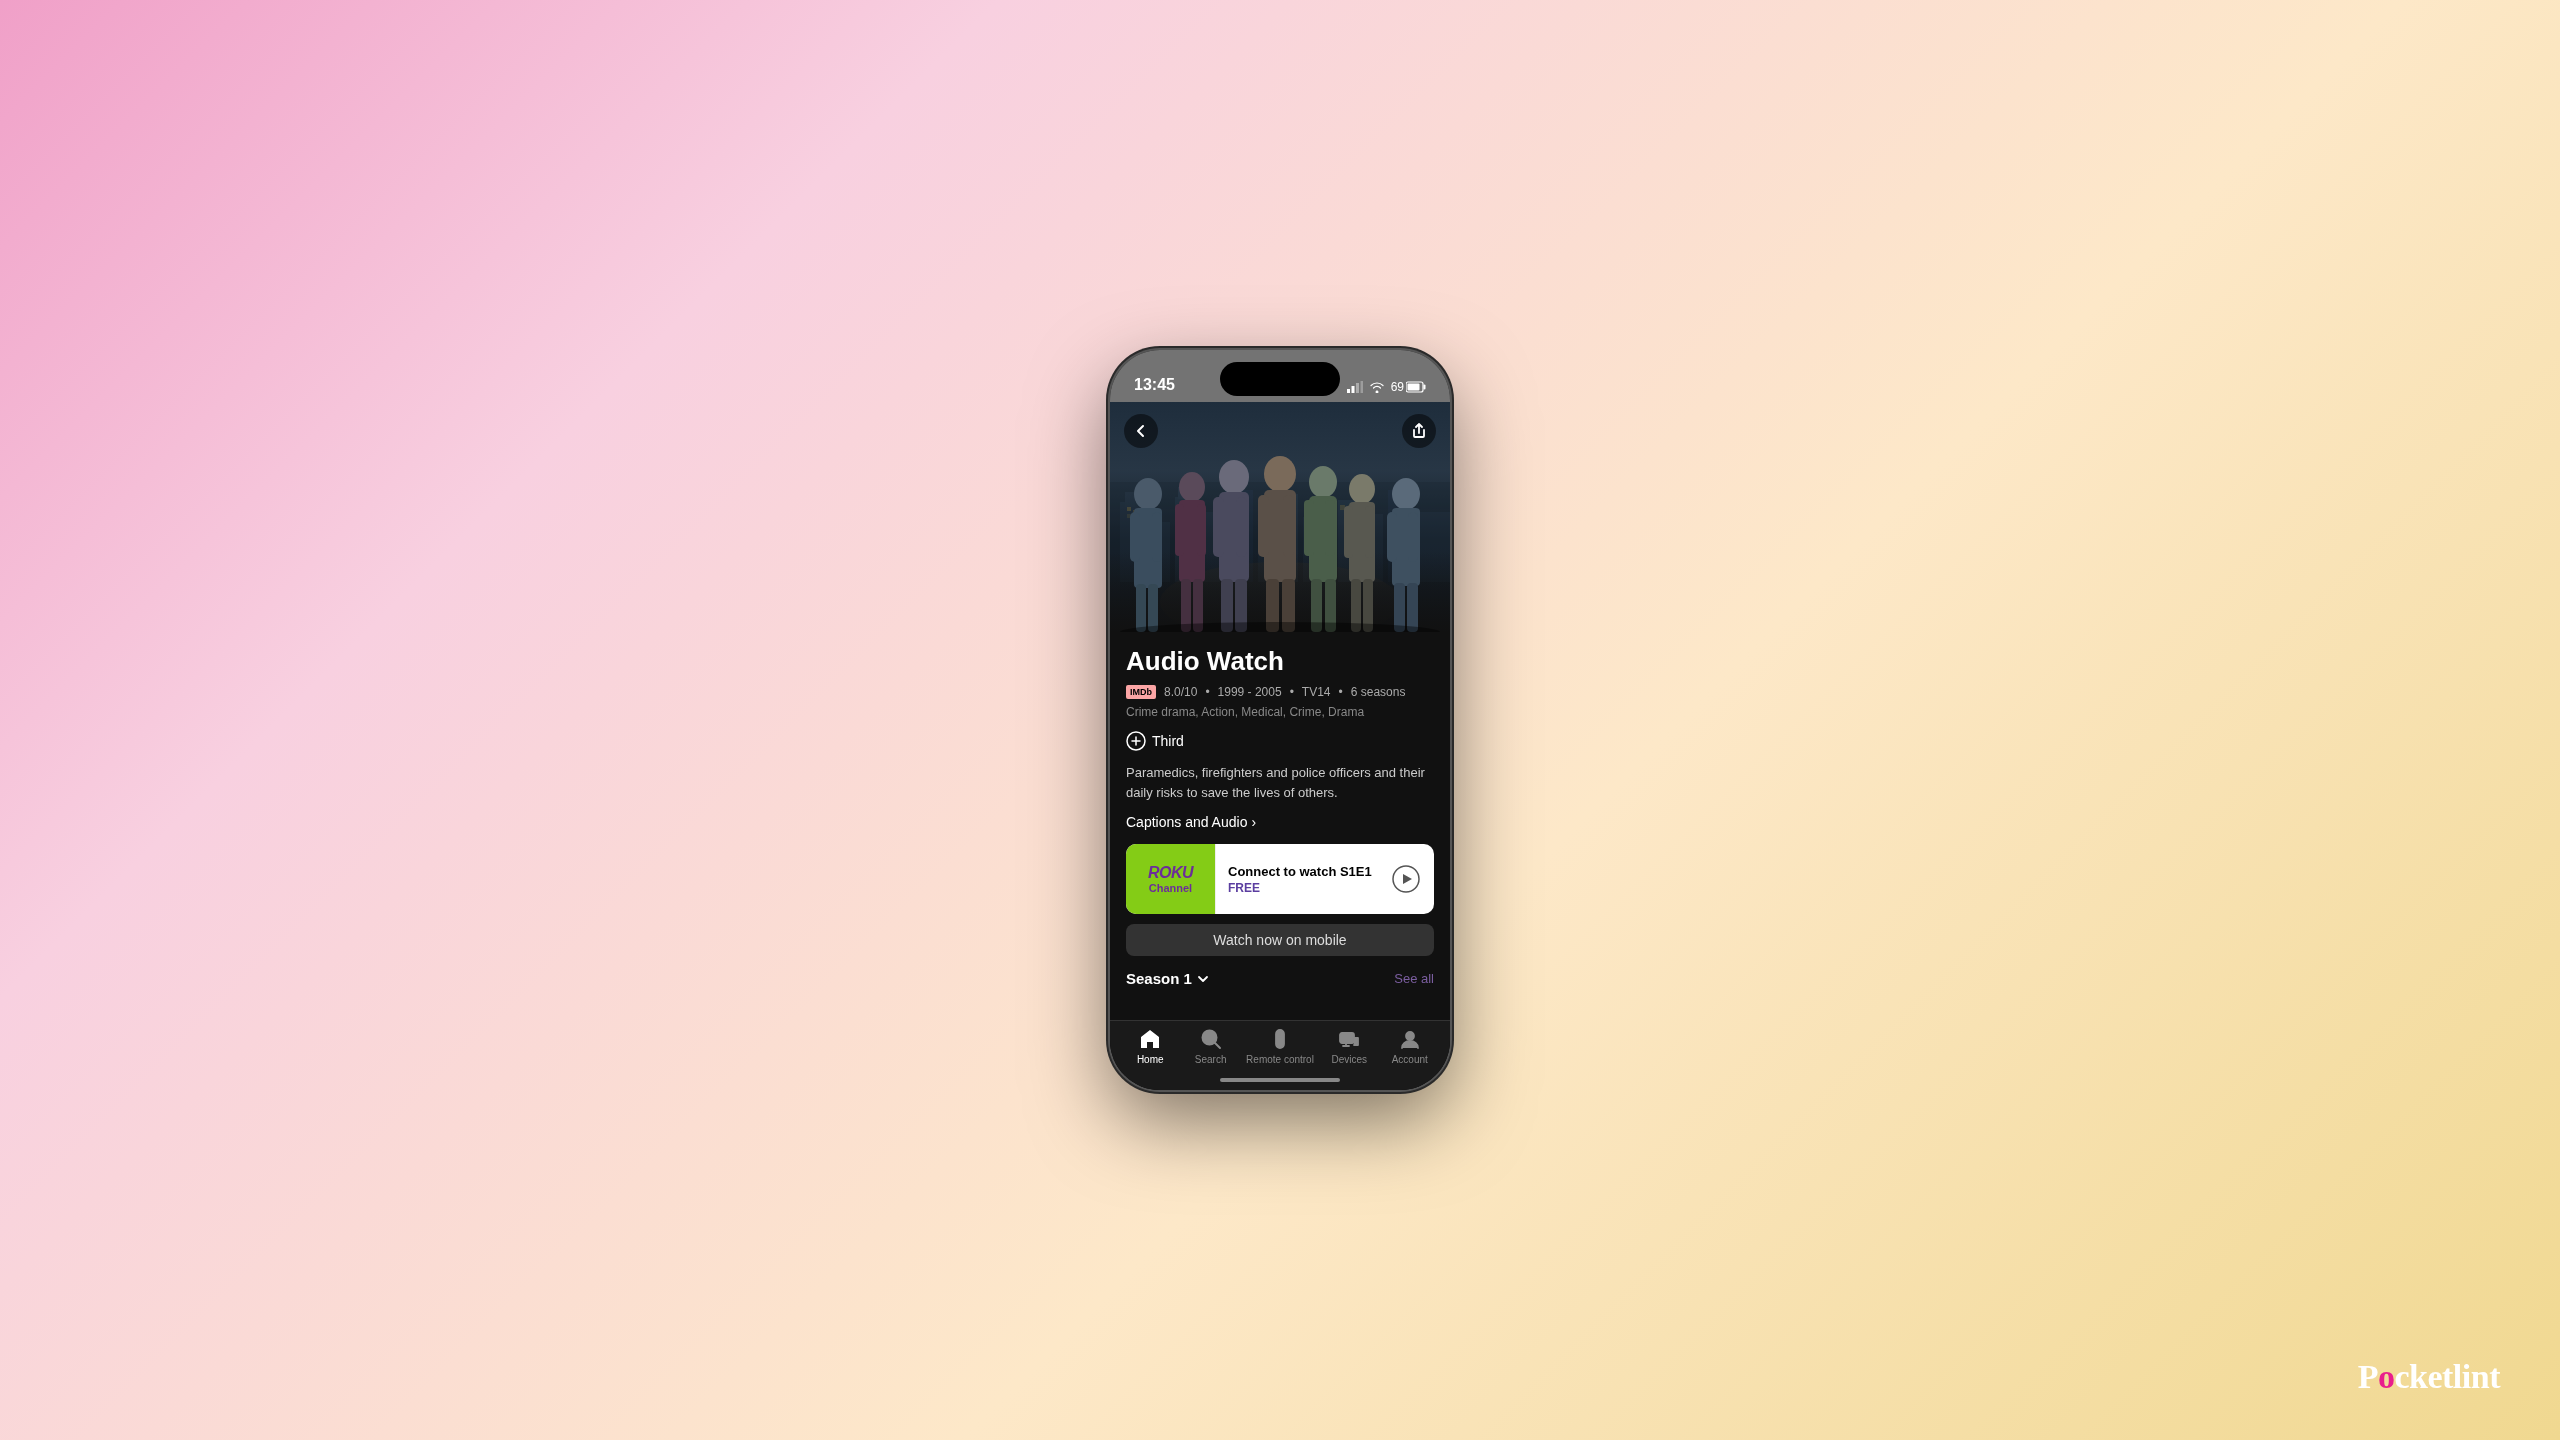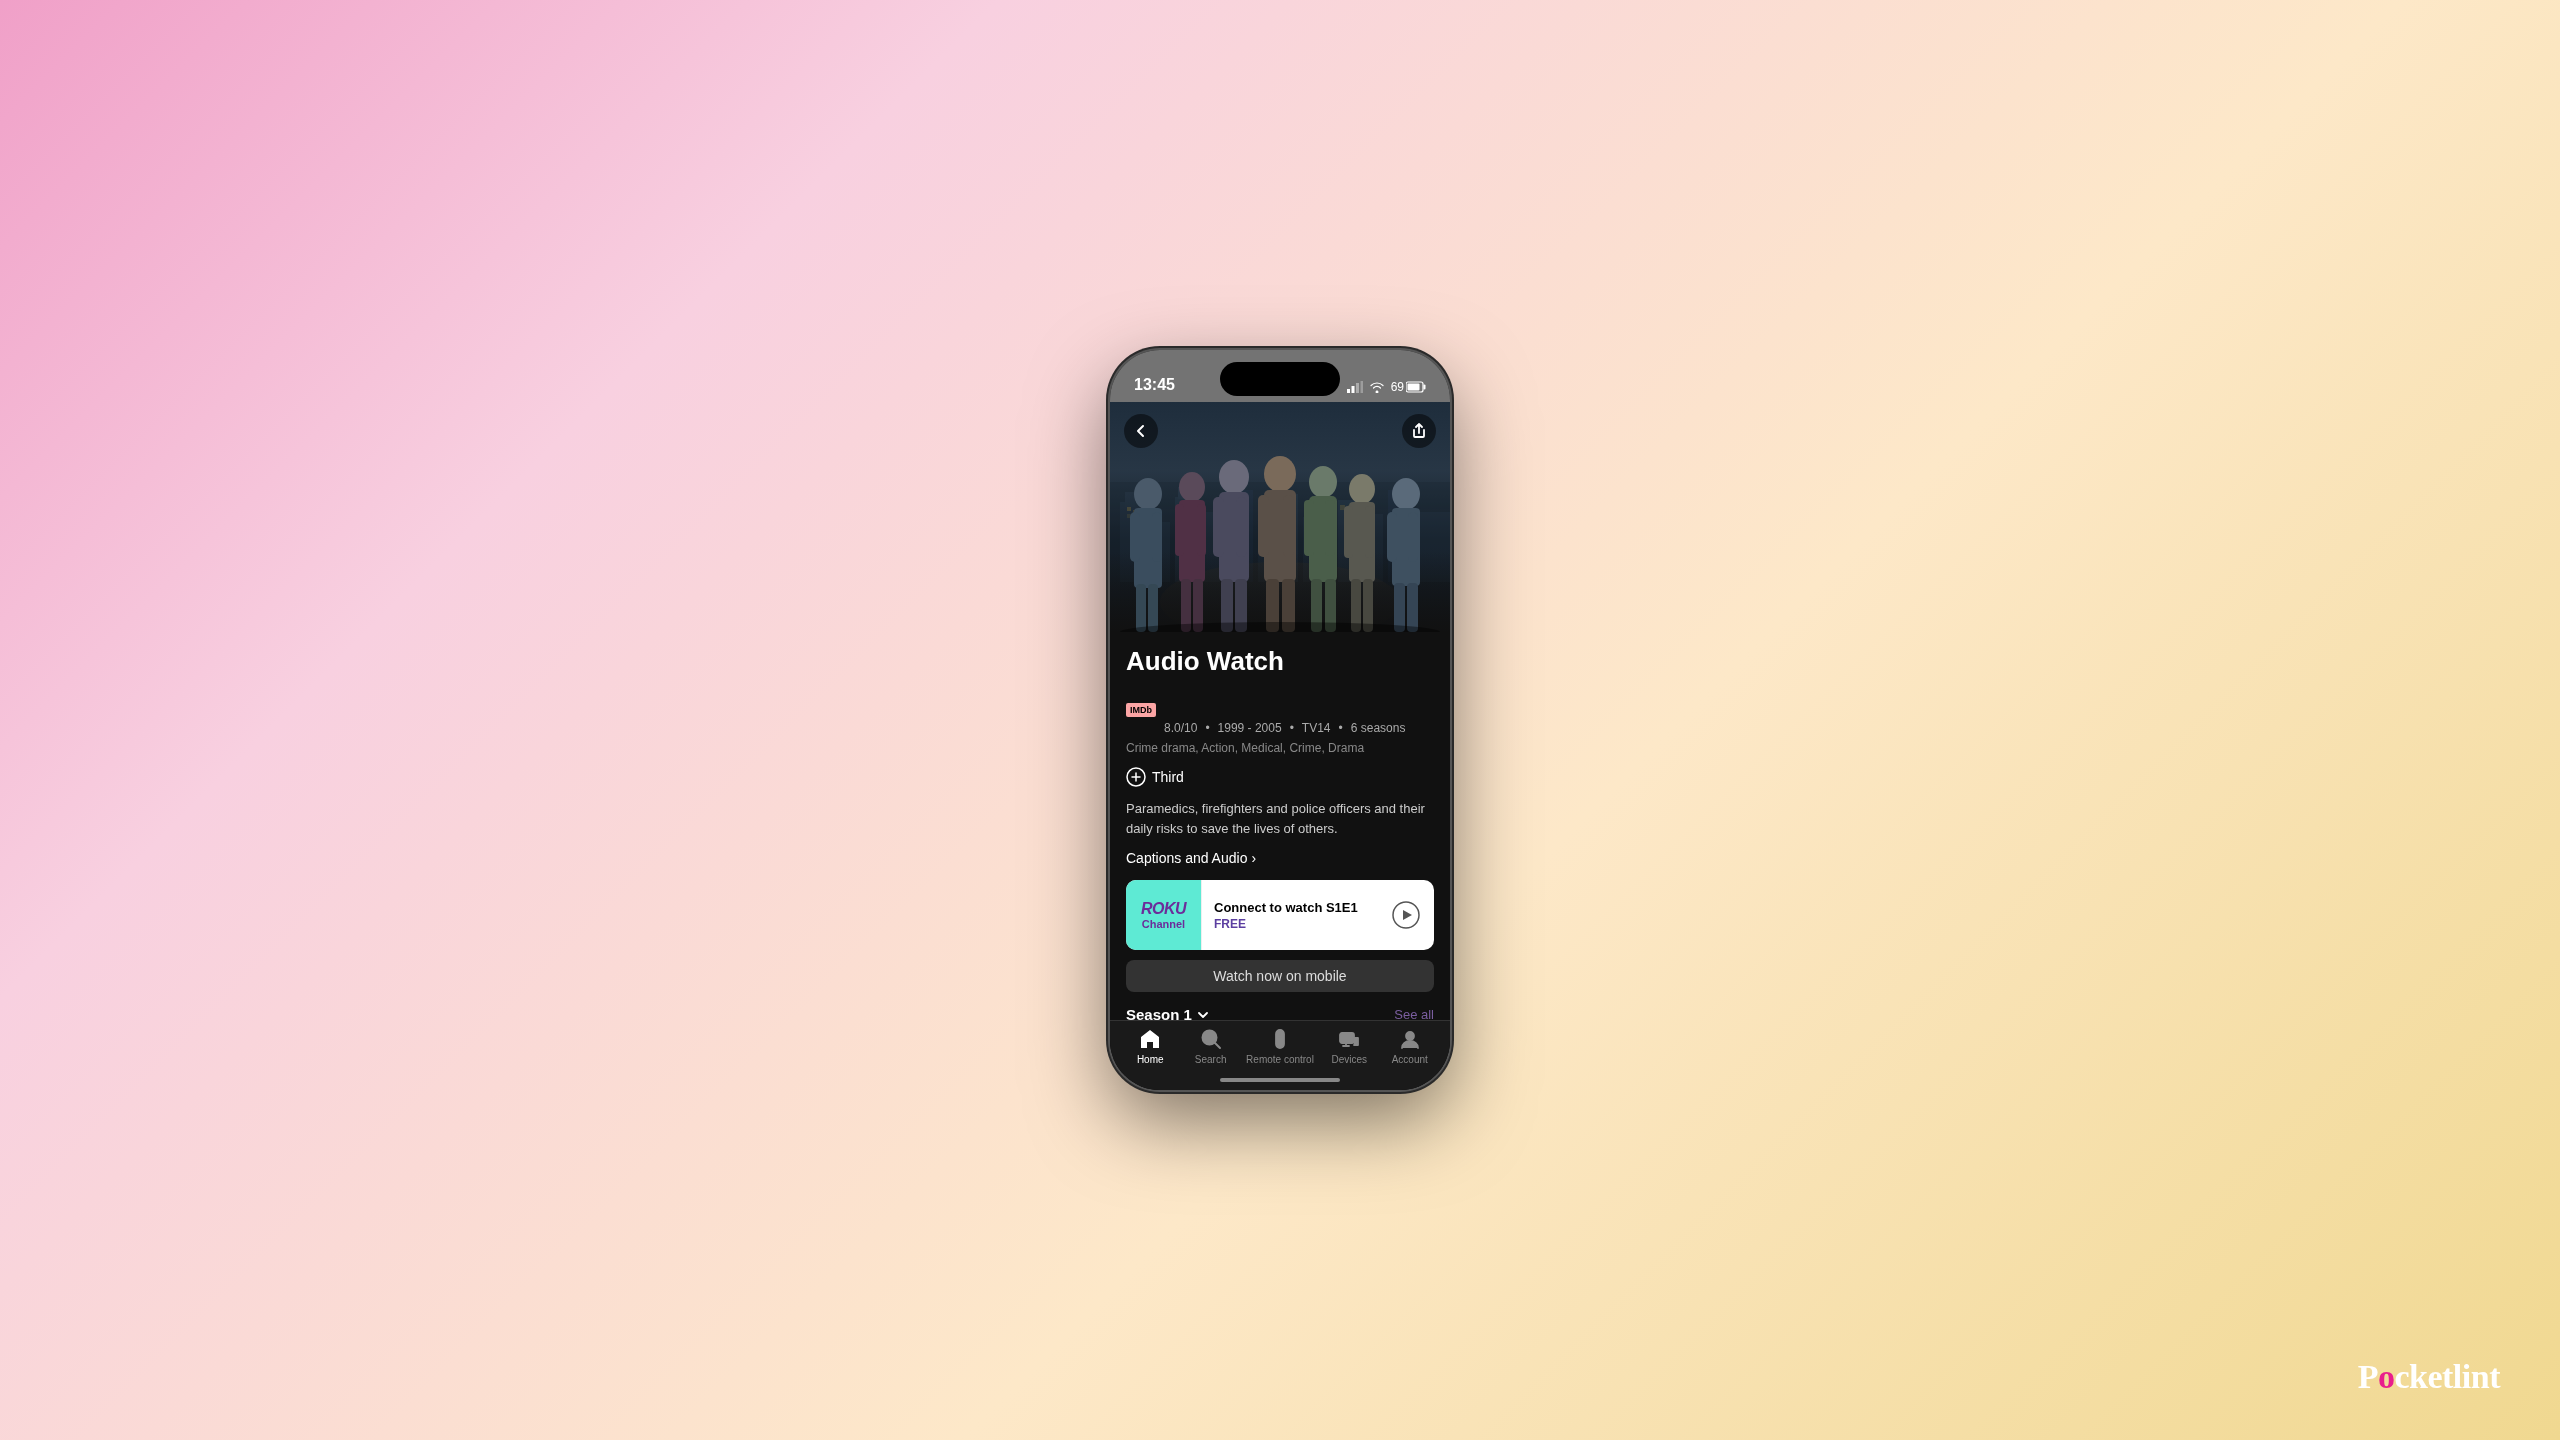--- a/index.html
+++ b/index.html
@@ -178,21 +178,20 @@
       color: #000;
       font-size: 9px;
       font-weight: 800;
       padding: 2px 4px;
       border-radius: 2px;
     }
 
     .meta-text {
       font-size: 12px;
       color: #aaa;
-      margin-top: 36px;
     }
 
     .genres {
       font-size: 12px;
       color: #888;
       margin-bottom: 12px;
     }
 
     .save-btn {
       display: flex;
@@ -241,26 +240,26 @@
       display: flex;
       align-items: center;
       justify-content: space-between;
       padding: 0;
       margin-bottom: 10px;
       overflow: hidden;
       height: 70px;
     }
 
     .roku-logo-area {
-      width: 76px;
+      width: 90px;
       height: 70px;
       display: flex;
       align-items: center;
       justify-content: center;
-      background: #5eead4;
+      background: #84cc16;
       border-right: 1px solid #eee;
       flex-shrink: 0;
     }
 
     .roku-logo-text {
       font-size: 11px;
       font-weight: 800;
       color: #6c2d9a;
       line-height: 1.1;
       text-align: center;

